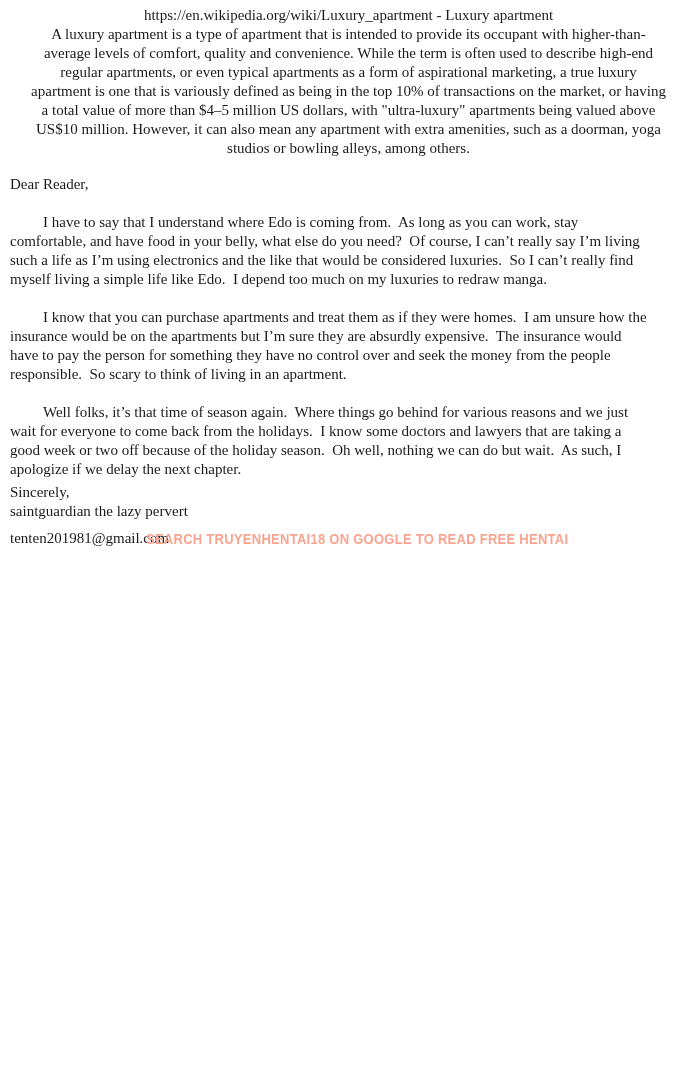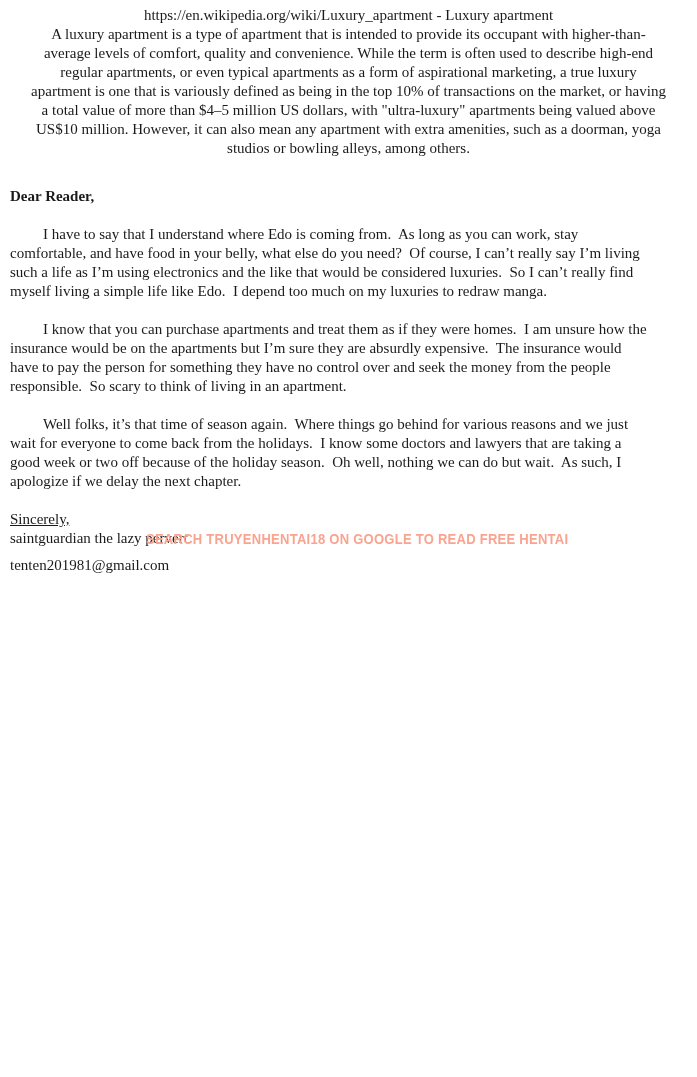--- a/index.html
+++ b/index.html
@@ -18,33 +18,31 @@
     font-family: "Liberation Serif", "DejaVu Serif", serif;
     font-size: 15px;
     line-height: 19px;
     color: #1a1a1a;
   }
   .centered {
     text-align: center;
     white-space: pre;
   }
   .salutation {
-    margin-top: 29px;
+    margin-top: 17px;
     white-space: pre;
-    font-weight: bold;
   }
   .body-para {
     margin: 19px 0 0 0;
     text-indent: 33px;
     white-space: pre;
   }
   .closing {
-    margin-top: 19px;
+    margin-top: 4px;
     white-space: pre;
-    text-decoration: underline;
   }
   .sig-name {
     white-space: pre;
   }
   .sig-email {
     margin-top: 8px;
     white-space: pre;
   }
   .watermark {
     position: absolute;

